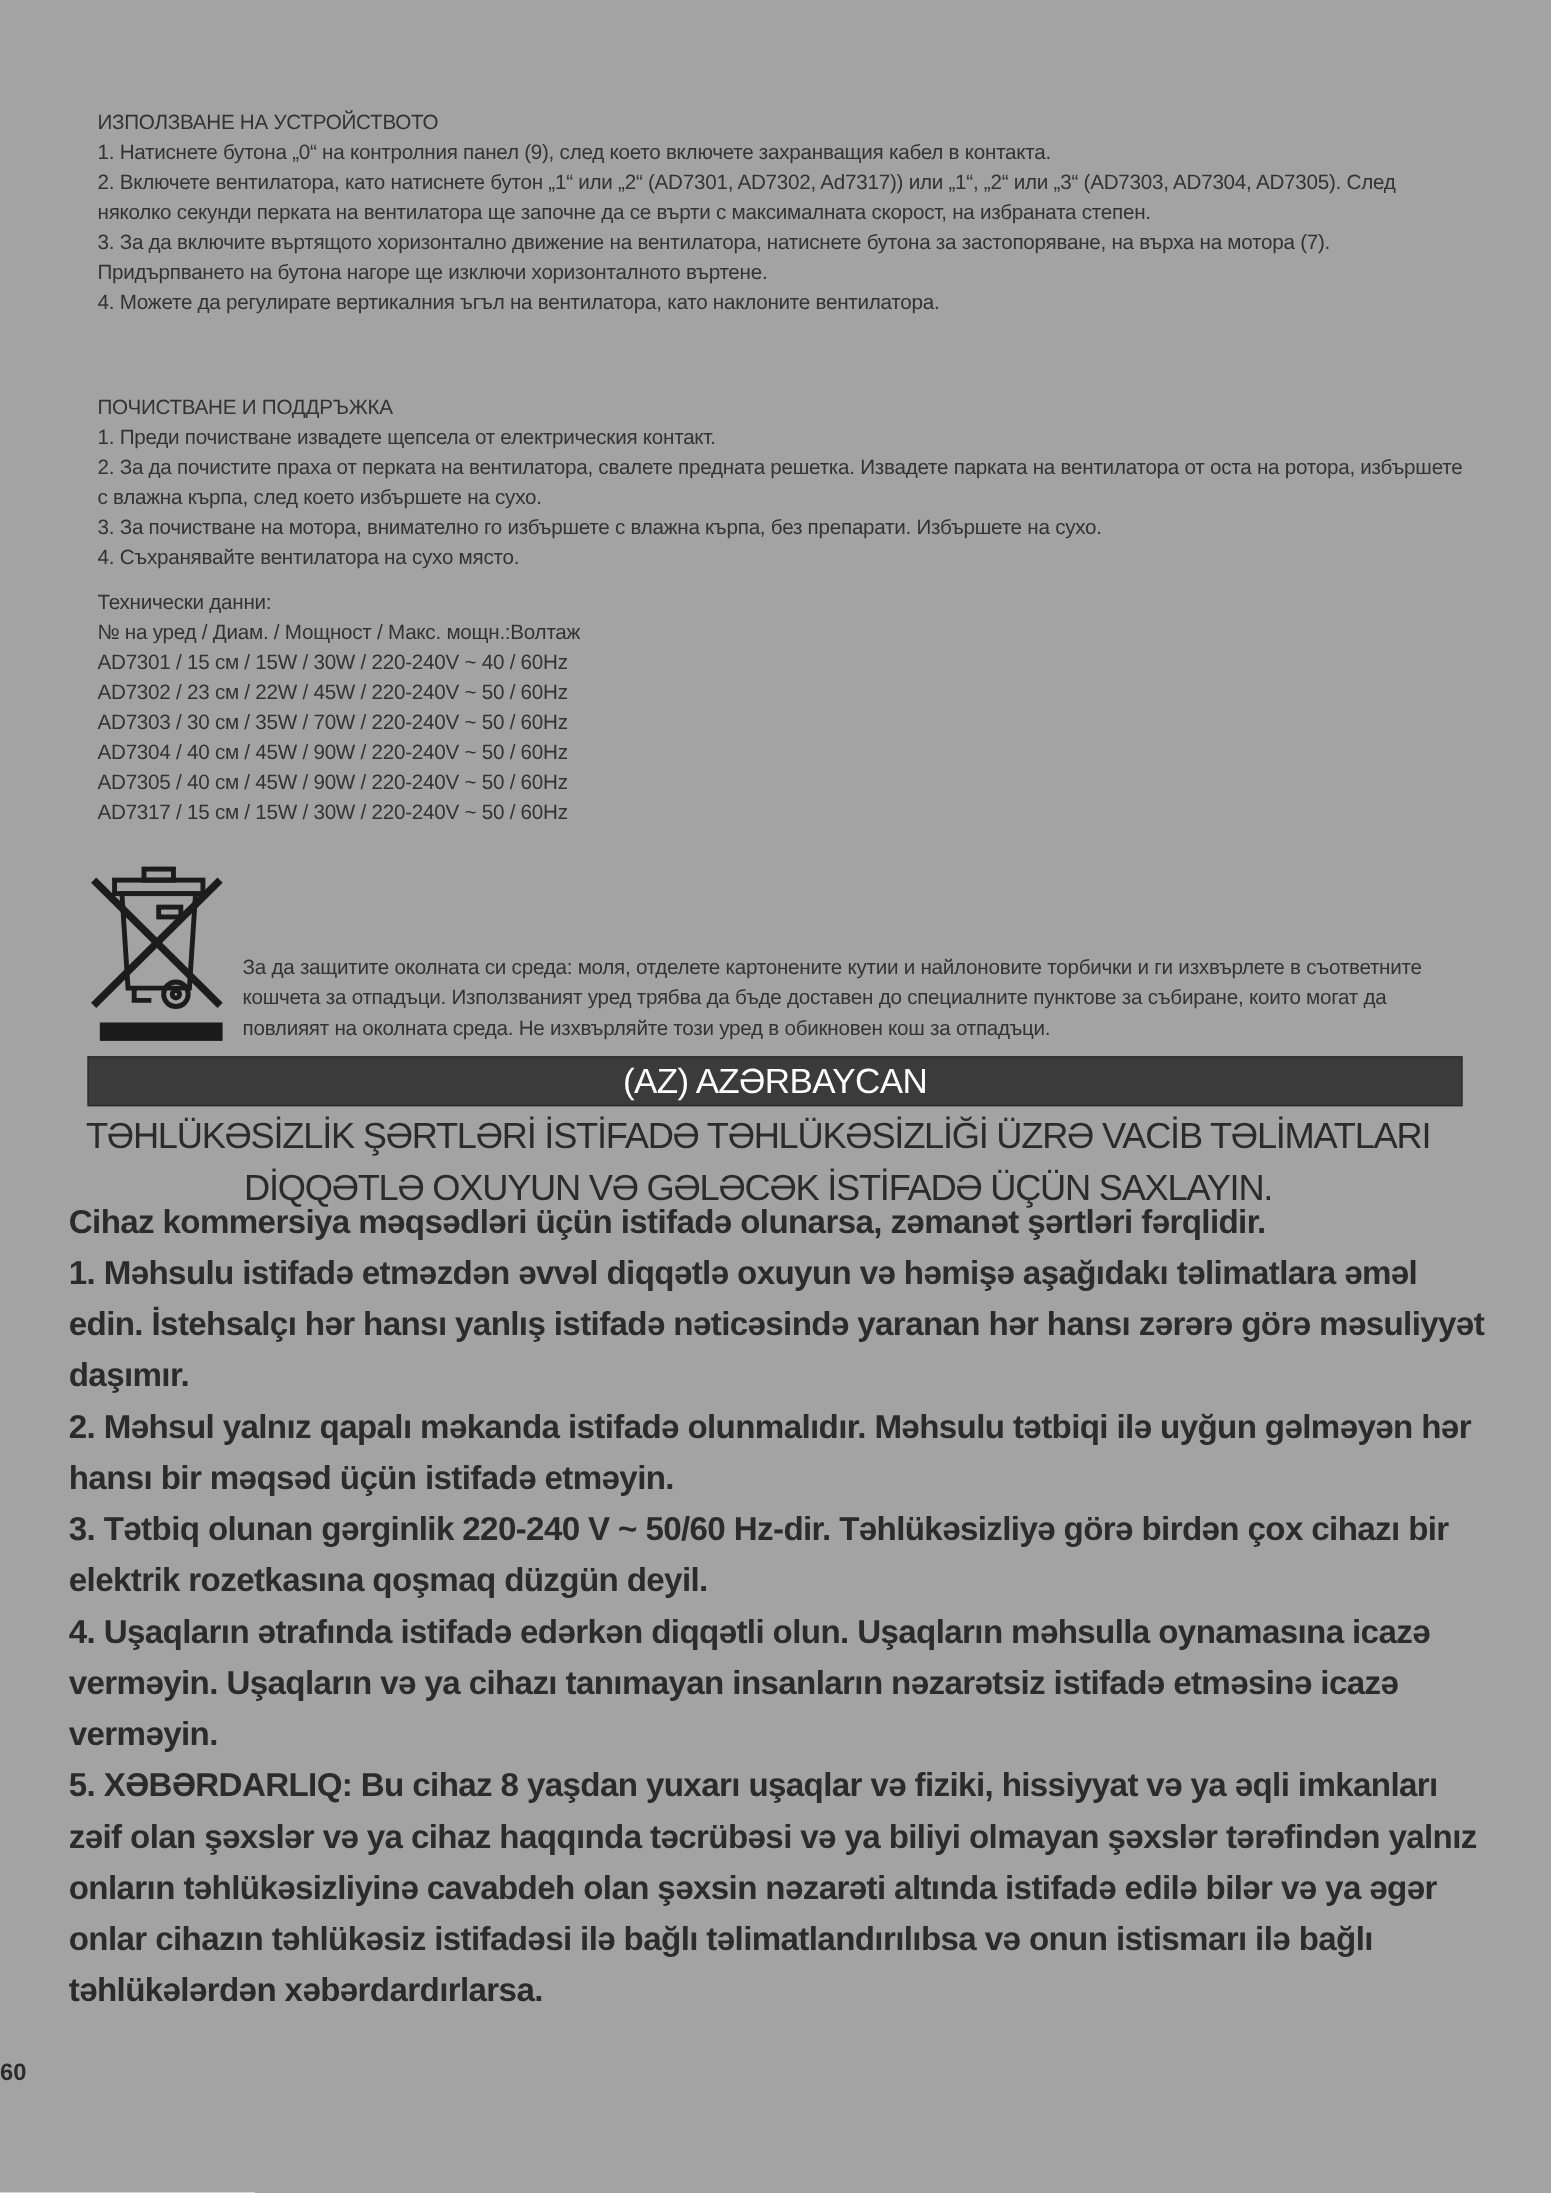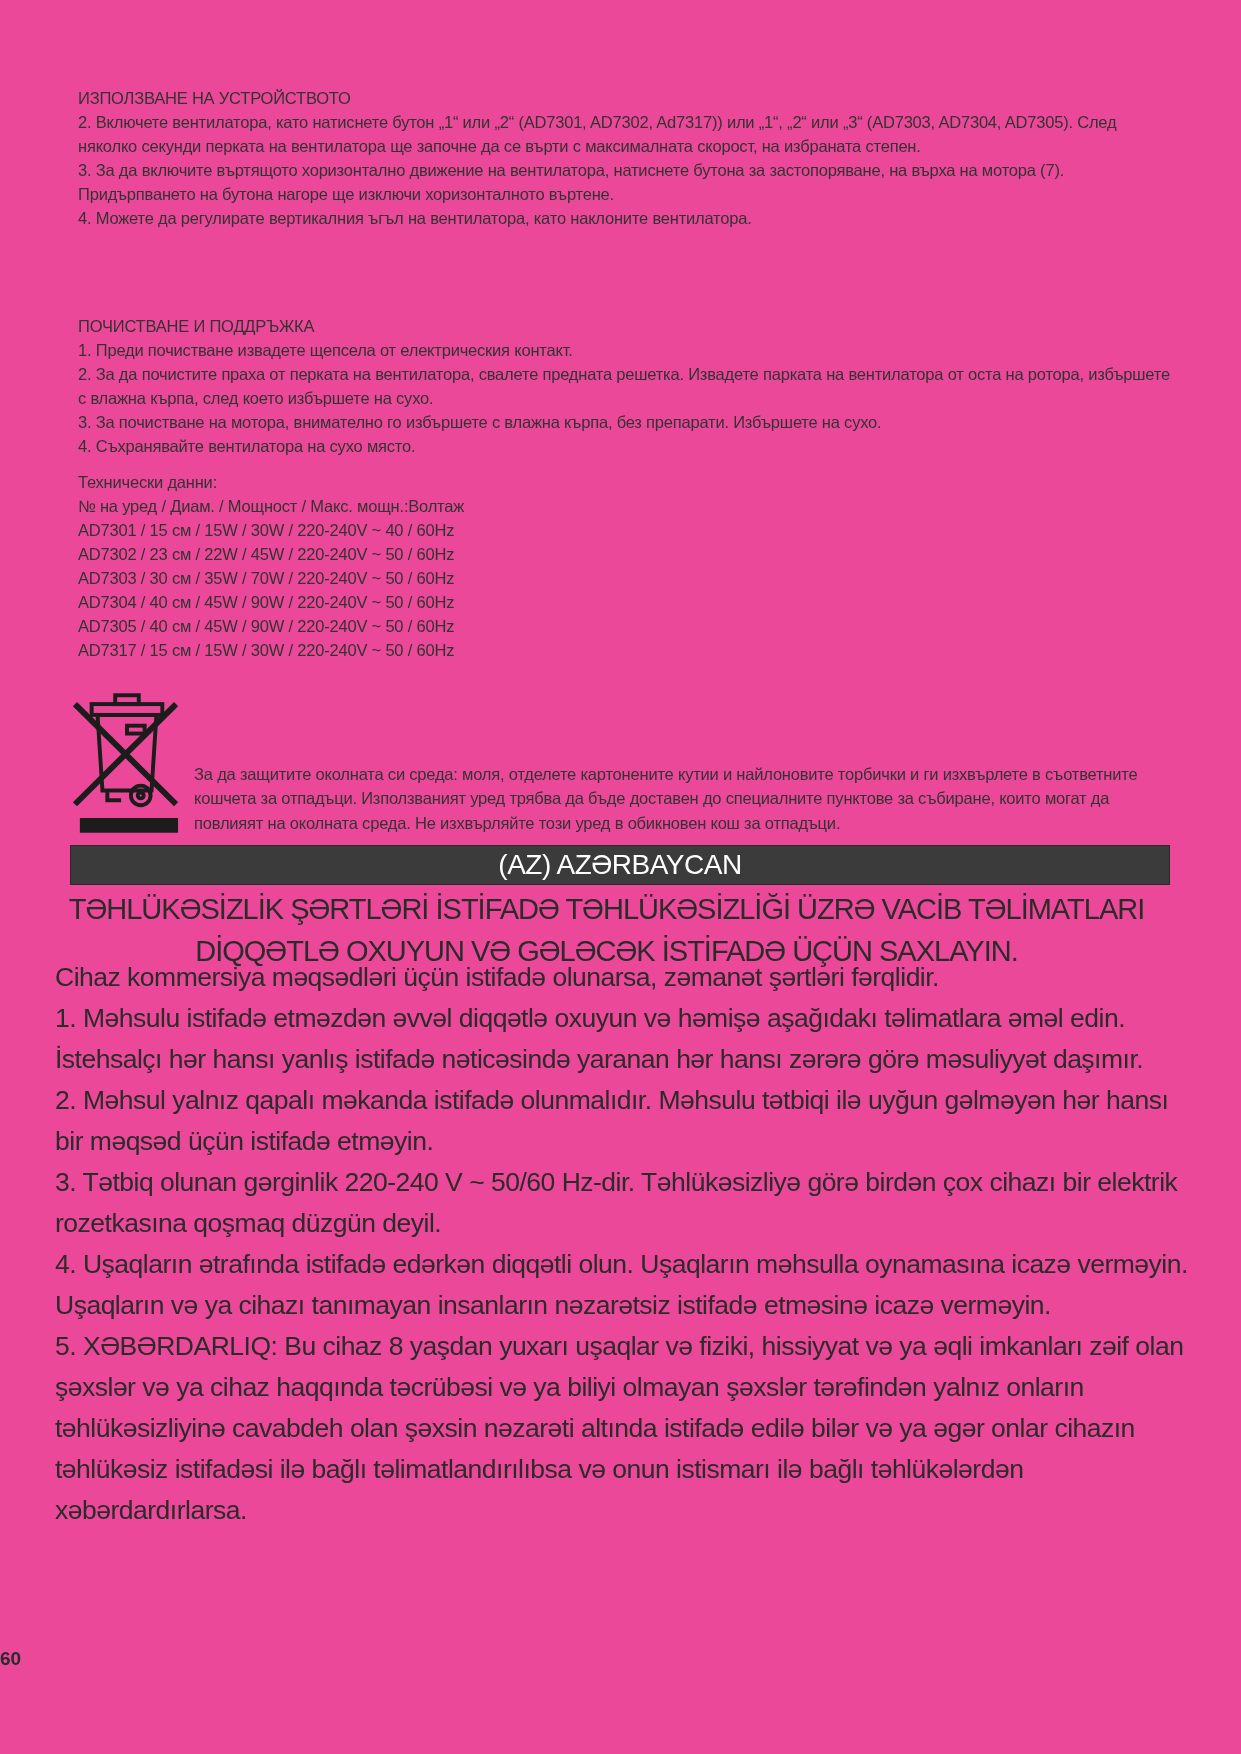--- a/index.html
+++ b/index.html
@@ -1,20 +1,20 @@
 <!DOCTYPE html>
 <html><head>
 <meta charset="utf-8">
 <style>
   html,body { margin:0; padding:0; background:#ffffff; }
   .page {
     position: relative;
     width: 1241px;
     height: 1754px;
-    background: #ec4899;
+    background: #a3a3a3;
     overflow: hidden;
     font-family: "Liberation Sans", sans-serif;
     color: #2e2e2e;
   }
   
   .bg-block {
     position: absolute;
     left: 78px;
     width: 1092px;
     font-size: 16.5px;
@@ -77,20 +77,21 @@
   
   #az-body {
     position: absolute;
     left: 55px;
     top: 957px;
     width: 1140px;
     font-size: 26.5px;
     line-height: 41px;
     letter-spacing: -0.5px;
     color: #2b2b2b;
+    font-weight: bold;
   }
   #az-body p { margin: 0; padding: 0; }
   
   #page-number {
     position: absolute;
     left: 0;
     top: 1648px;
     width: 1241px;
     font-size: 19px;
     font-weight: bold;
@@ -100,20 +101,21 @@
 </style>
 </head>
 <body>
 
 <div class="page">
 
   <section class="bg-block" id="bg-usage">
     <h2>ИЗПОЛЗВАНЕ НА УСТРОЙСТВОТО</h2>
     <div>
 
+    <p>1. Натиснете бутона „0“ на контролния панел (9), след което включете захранващия кабел в контакта.</p>
         <p>2. Включете вентилатора, като натиснете бутон „1“ или „2“ (AD7301, AD7302, Ad7317)) или „1“, „2“ или „3“ (AD7303, AD7304, AD7305). След няколко секунди перката на вентилатора ще започне да се върти с максималната скорост, на избраната степен.</p>
         <p>3. За да включите въртящото хоризонтално движение на вентилатора, натиснете бутона за застопоряване, на върха на мотора (7). Придърпването на бутона нагоре ще изключи хоризонталното въртене.</p>
         <p>4. Можете да регулирате вертикалния ъгъл на вентилатора, като наклоните вентилатора.</p>
       </div>
   </section>
 
   <section class="bg-block" id="bg-cleaning">
     <h2>ПОЧИСТВАНЕ И ПОДДРЪЖКА</h2>
     <div>
 

